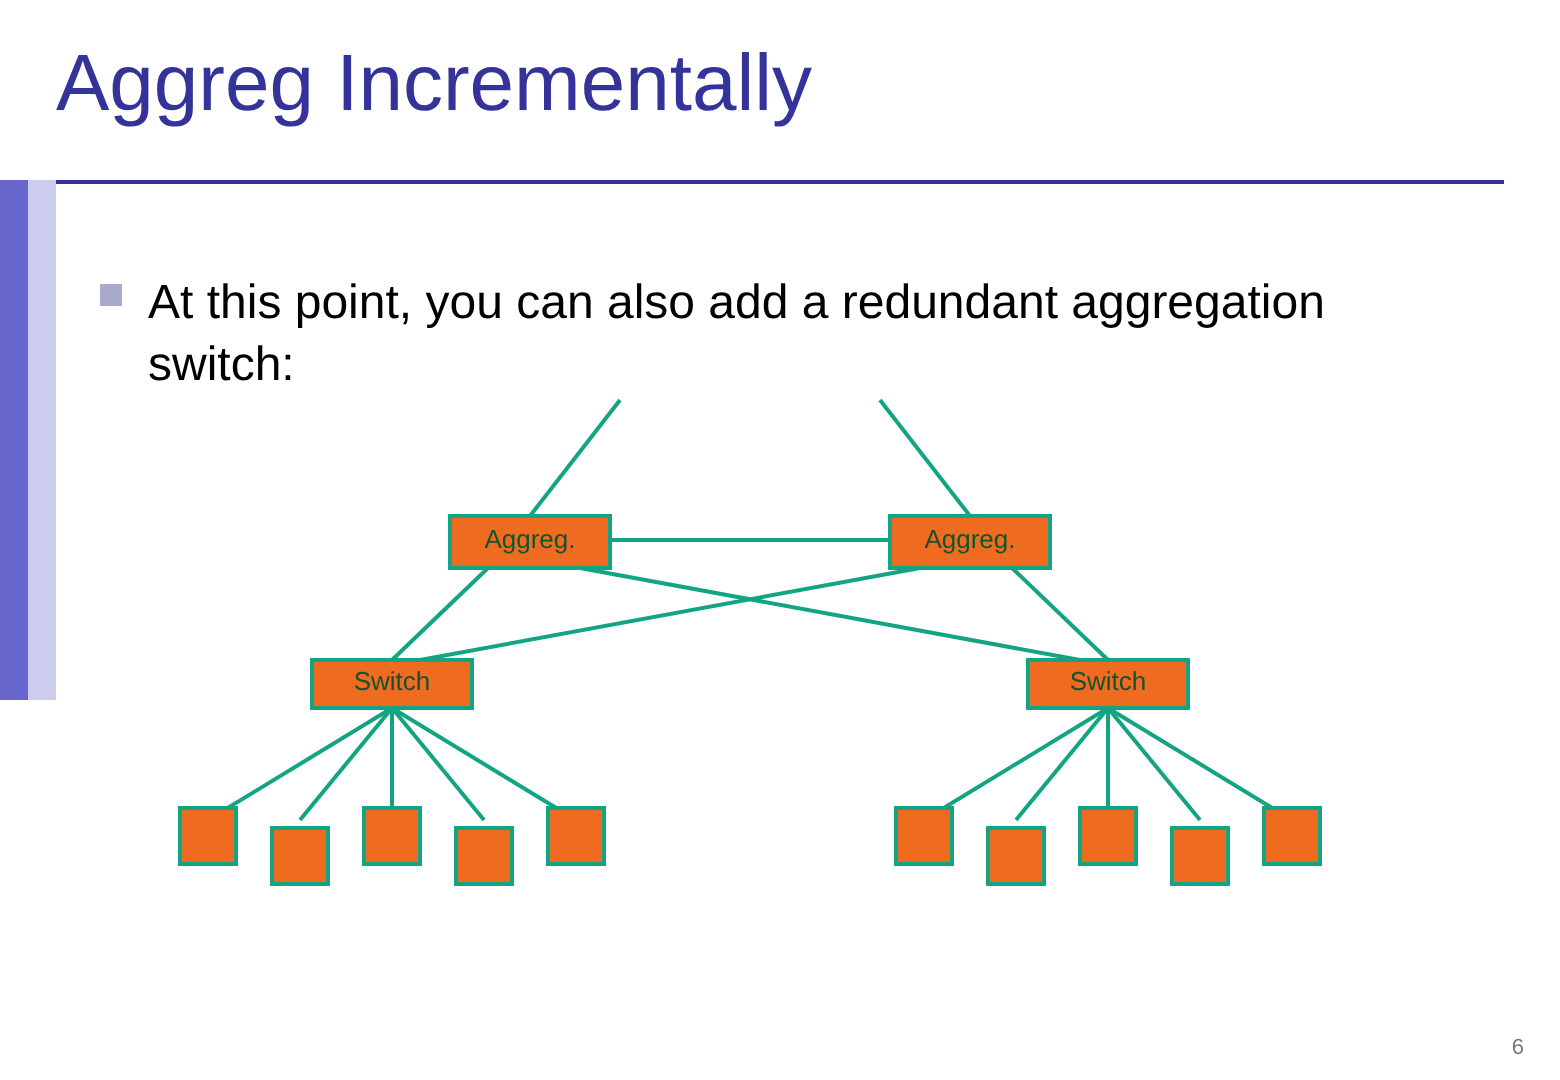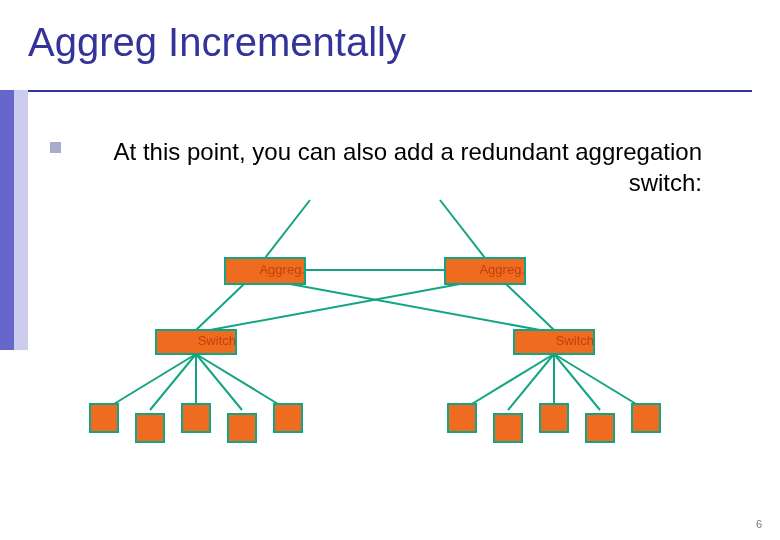--- a/index.html
+++ b/index.html
@@ -53,41 +53,40 @@
   .bullet-marker {
     position: absolute;
     left: 0;
     top: 6px;
     width: 11px;
     height: 11px;
     background: #aaaacc;
   }
   .bullet-text {
     position: absolute;
-    left: 12px;
+    left: 24px;
     top: 0;
     font-size: 24px;
     color: #000000;
     line-height: 1.3;
     width: 640px;
-    text-align: right;
   }
   svg.diagram {
     position: absolute;
     left: 0;
     top: 0;
     width: 780px;
     height: 540px;
   }
   .lbl {
     position: absolute;
-    color: #c2410c;
+    color: #14532d;
     font-family: Verdana, Arial, sans-serif;
     font-size: 13px;
-    text-align: right;
+    text-align: center;
     pointer-events: none;
   }
   .page-num {
     position: absolute;
     right: 18px;
     bottom: 10px;
     font-size: 11px;
     color: #777777;
   }
 </style>

